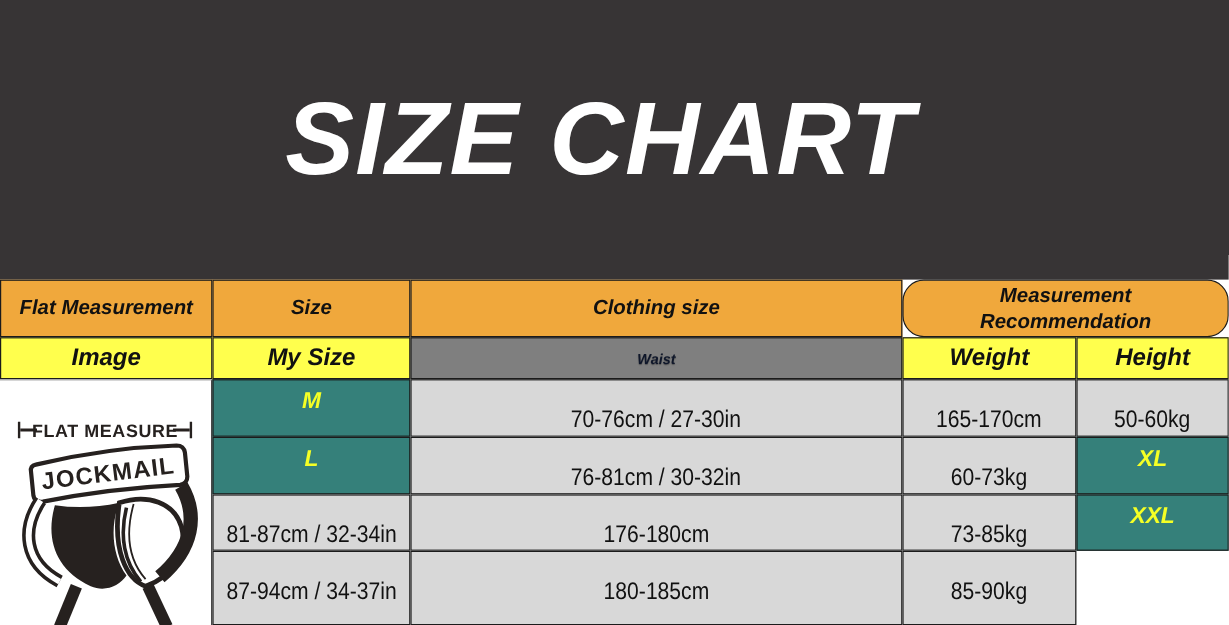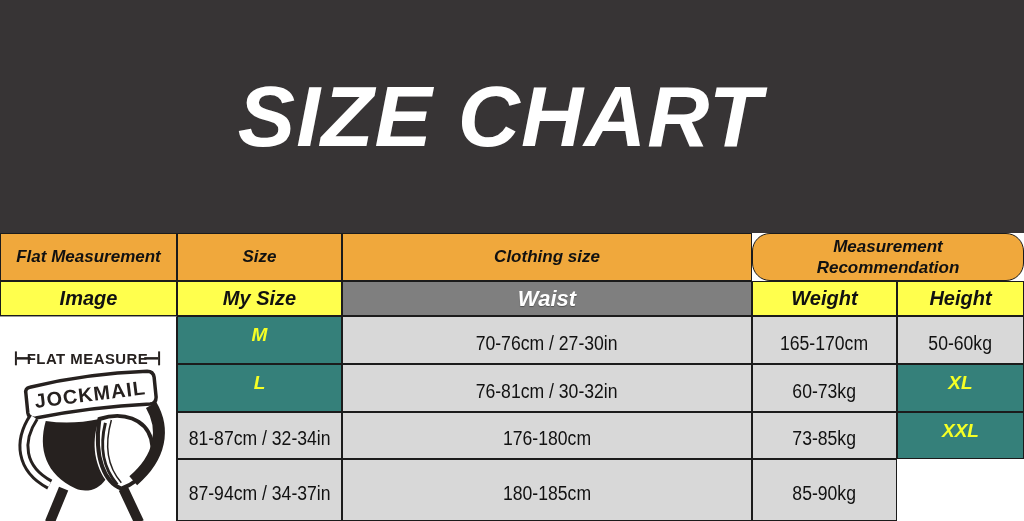--- a/index.html
+++ b/index.html
@@ -24,29 +24,29 @@
        display:flex; align-items:center; justify-content:center;
        overflow:hidden; color:#111; }
 
   .h1 { background:var(--header-orange,#F0A83C);
         font-style:italic; font-weight:700; font-size:17px; text-align:center; }
   .h1 .wrap2 { width:170px; line-height:1.25; }
   .mr { grid-row:1; grid-column:4 / 6;border-radius:18px; }
 
   .h2y { background:var(--header-yellow,#FFFF4D);
          font-style:italic; font-weight:700; font-size:20px; }
-  .h2g { background:var(--waist-gray,#808080); color:#ffffff;
-         font-style:italic; font-weight:700; font-size:22px;
+  .h2g { background:var(--waist-gray,#808080); color:#0f172a;
+         font-style:italic; font-weight:700; font-size:12px;
          text-shadow:0 1px 1px rgba(0,0,0,.35);text-align:center; }
 
   .s { background:var(--size-teal,#35807A); color:var(--size-letter-yellow,#F5FF25);
        font-style:italic; font-weight:600; font-size:19px;
        align-items:flex-start; padding-top:7px; }
   .d { background:var(--cell-gray,#D8D8D8); font-size:20px;
-       align-items:center; padding-top:6px; }
+       align-items:flex-start; padding-top:22px; }
   .cond { display:inline-block; transform:scaleX(0.88); transform-origin:center top;
           white-space:nowrap; }
 
   .img-cell { grid-area:3 / 1 / 7 / 2; background:#fff;
               border:none; border-right:1px solid var(--ink,#1b1b1b);
               border-top:1px solid #9a9a9a;
               display:flex; align-items:flex-start; justify-content:flex-start; }
   .img-cell svg { width:176px; height:206px; }
 </style>
 </head>

